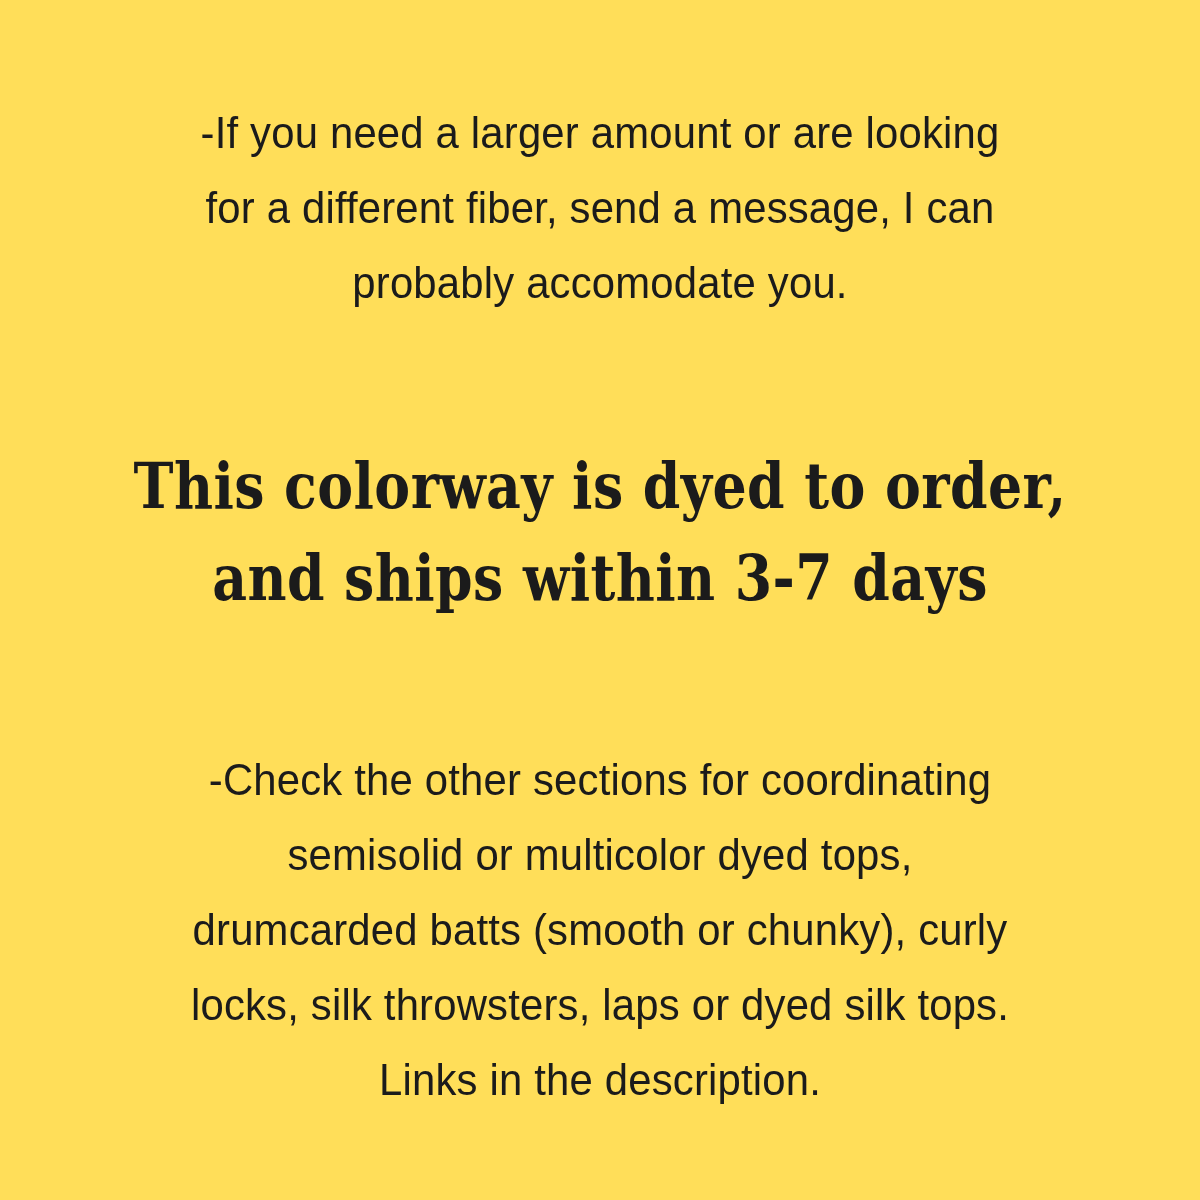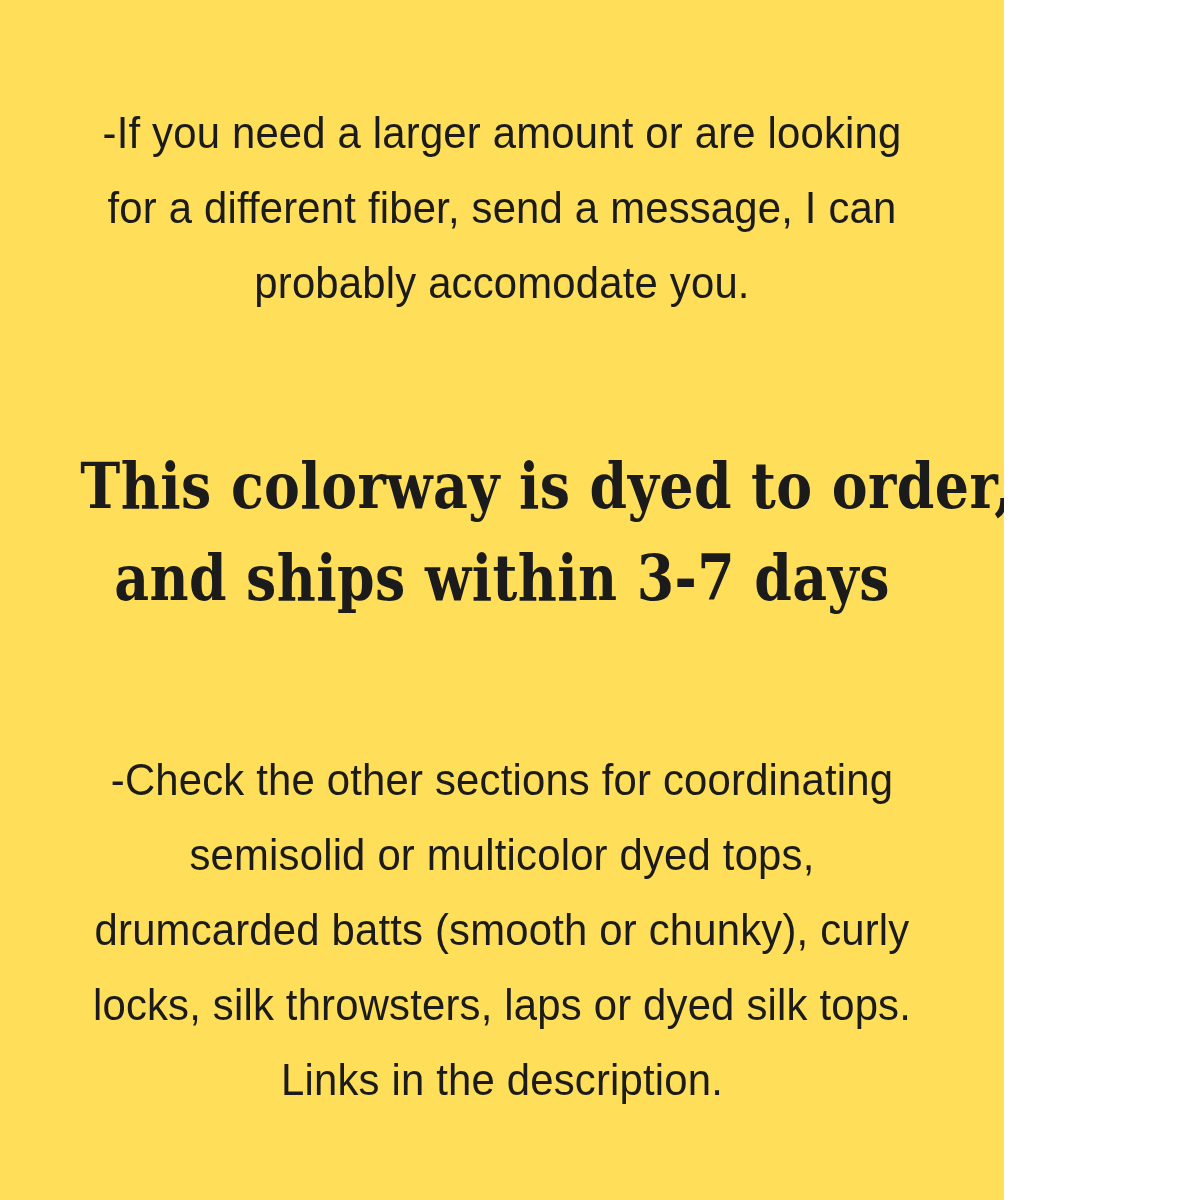--- a/index.html
+++ b/index.html
@@ -1,21 +1,21 @@
 <!DOCTYPE html>
 <html style="--bg: #FFDE59; --fg: #1B1B1B;"><head>
 <meta charset="utf-8">
 <style>
   html, body {
     margin: 0;
     padding: 0;
   }
   .canvas {
     position: relative;
-    width: 1004px;
+    width: 1200px;
     height: 1200px;
     background: var(--bg, #FFDE59);
     overflow: hidden;
     color: var(--fg, #1b1b1b);
     font-family: "Liberation Sans", sans-serif;
   }
   .text-block {
     position: absolute;
     left: 0;
     width: 100%;

